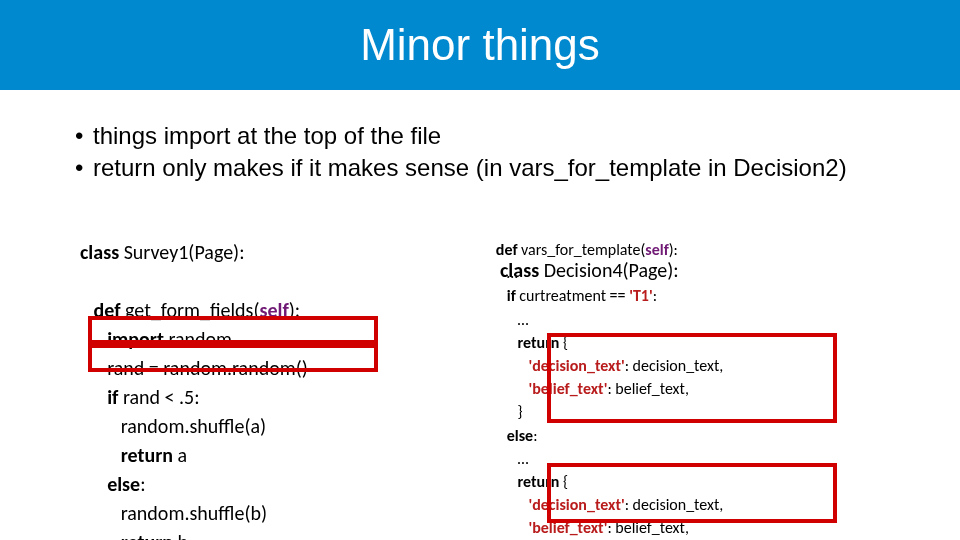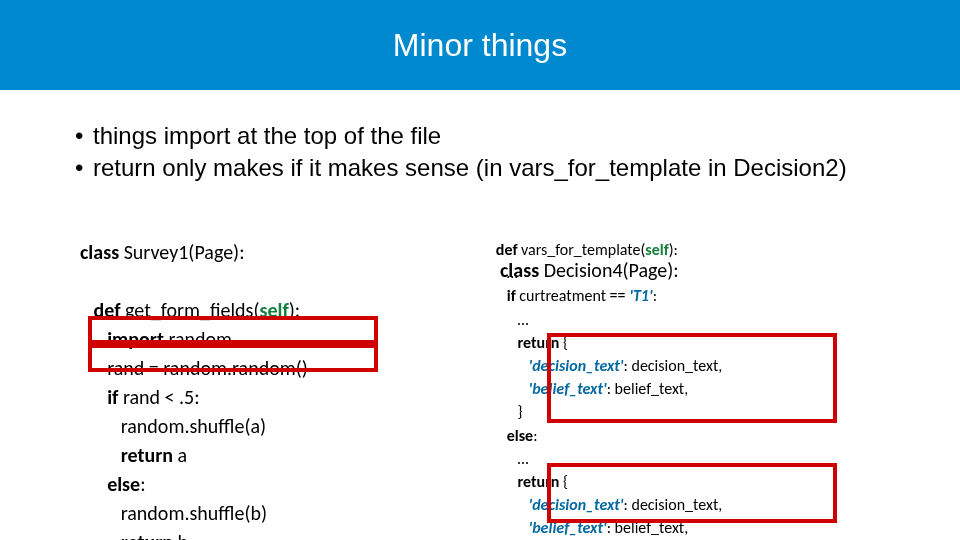--- a/index.html
+++ b/index.html
@@ -1,28 +1,28 @@
 <!DOCTYPE html>
 <html><head>
 <meta charset="utf-8">
 <style>
   * { margin: 0; padding: 0; box-sizing: border-box; }
   body { width: 960px; height: 540px; background: #fff; font-family: Arial, Helvetica, sans-serif; position: relative; overflow: hidden; }
   .title-bar { width: 100%; height: 90px; background: #0089cf; display: flex; align-items: center; justify-content: center; }
-  .title-text { color: #fff; font-size: 32px; font-weight: 400; text-align: right; }
+  .title-text { color: #fff; font-size: 44px; font-weight: 400; text-align: right; }
   .bullets { padding: 30px 65px 0 75px; }
   .bullet { font-size: 24px; color: #000; line-height: 1.35; display: flex; }
   .bullet .dot { width: 18px; flex-shrink: 0; }
   .bullet .bt { flex: 1; }
   .code-cols { position: absolute; top: 238px; left: 0; width: 100%; height: 302px; display: flex; }
   .col-left { width: 465px; padding-left: 80px; font-family: Calibri, Arial, sans-serif; font-size: 20px; line-height: 1.45; position: relative; }
   .col-right { flex: 1; padding-left: 20px; font-family: Calibri, Arial, sans-serif; font-size: 16px; line-height: 1.45; position: relative; }
   .kw { font-weight: 700; color: #000; }
-  .self { font-weight: 700; color: #15803d; }
-  .str { font-weight: 700; color: #0369a1; font-style: italic; }
+  .self { font-weight: 700; color: #701a75; }
+  .str { font-weight: 700; color: #b91c1c; }
   pre { font-family: inherit; white-space: pre; }
   .redbox { position: absolute; border: 4px solid #d00000; background: transparent; }
   .box-l1 { left: 88px; top: 78px; width: 290px; height: 28px; }
   .box-l2 { left: 88px; top: 106px; width: 290px; height: 28px; }
   .box-r1 { left: 82px; top: 95px; width: 290px; height: 90px; }
   .box-r2 { left: 82px; top: 225px; width: 290px; height: 60px; }
   .class-r-label { position: absolute; top: 218px; left: 500px; font-family: Calibri, Arial, sans-serif; font-size: 20px; margin-top: 40px; }
 </style>
 </head>
 <body>

